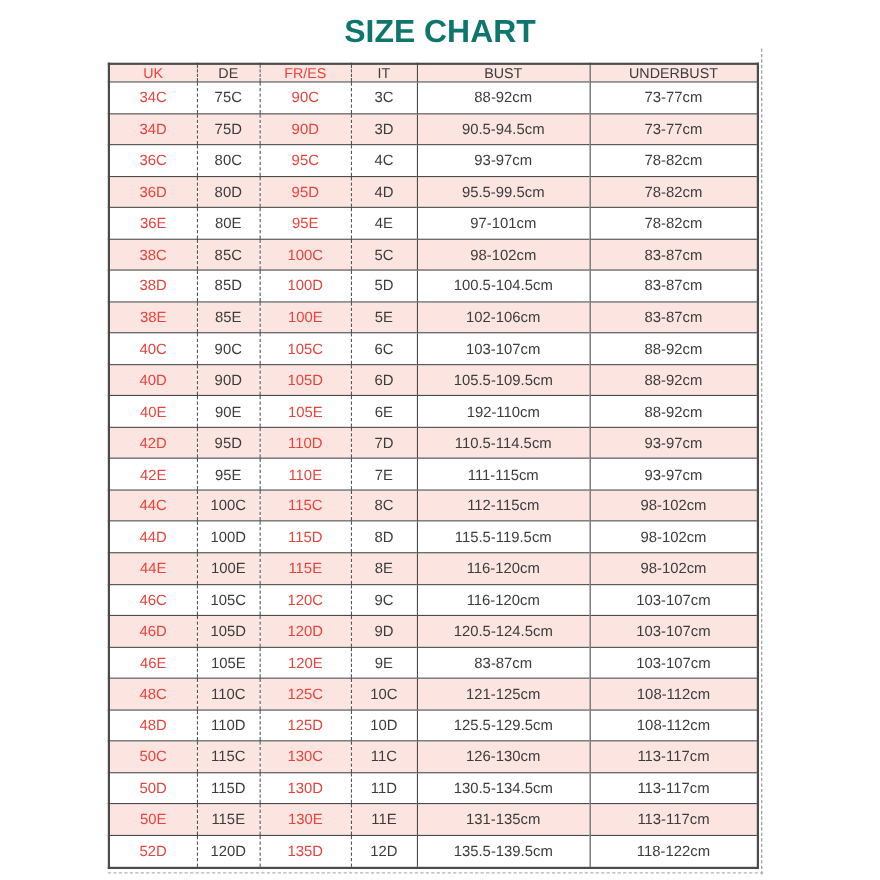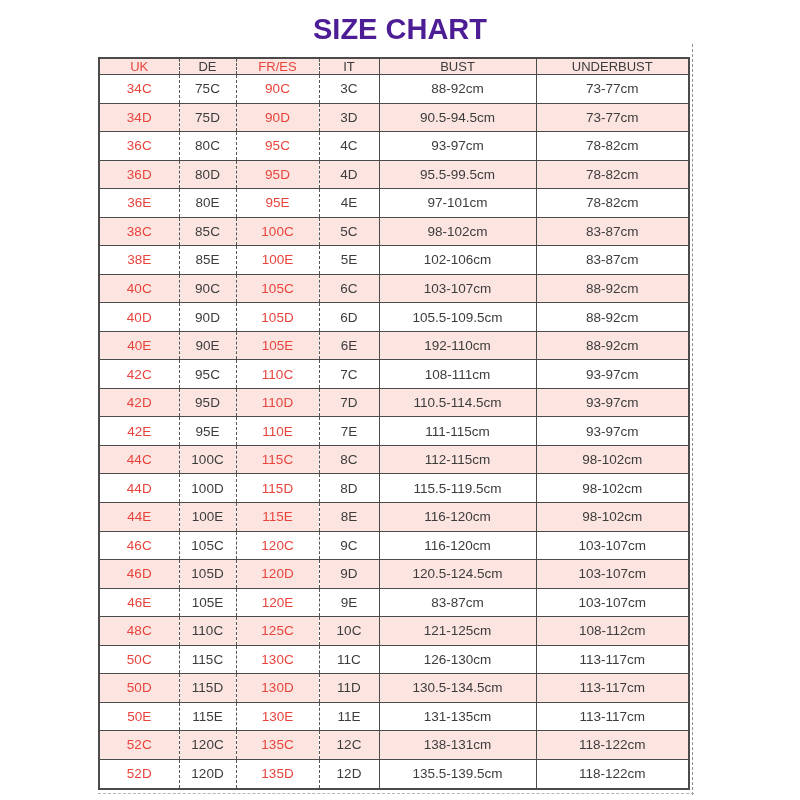--- a/index.html
+++ b/index.html
@@ -18,21 +18,21 @@
     overflow:hidden;
   }
   .title{
     position:absolute;
     top:13px;left:0;width:100%;
     margin:0;
     text-align:center;
     font-size:29px;
     font-weight:700;
     letter-spacing:0px;
-    color:#4c1d95;
+    color:#0f766e;
   }
   table.size-table{
     position:absolute;
     left:98px;top:57px;
     width:590px;height:733px;
     border-collapse:collapse;
     table-layout:fixed;
     border:2px solid var(--line);
   }
   .size-table col.c-uk{width:80px;}
@@ -145,20 +145,28 @@
       </tr>
       <tr>
         <td class="red">38C</td>
         <td>85C</td>
         <td class="red">100C</td>
         <td>5C</td>
         <td>98-102cm</td>
         <td>83-87cm</td>
       </tr>
       <tr>
+        <td class="red">38D</td>
+        <td>85D</td>
+        <td class="red">100D</td>
+        <td>5D</td>
+        <td>100.5-104.5cm</td>
+        <td>83-87cm</td>
+      </tr>
+      <tr>
         <td class="red">38E</td>
         <td>85E</td>
         <td class="red">100E</td>
         <td>5E</td>
         <td>102-106cm</td>
         <td>83-87cm</td>
       </tr>
       <tr>
         <td class="red">40C</td>
         <td>90C</td>
@@ -177,28 +185,20 @@
       </tr>
       <tr>
         <td class="red">40E</td>
         <td>90E</td>
         <td class="red">105E</td>
         <td>6E</td>
         <td>192-110cm</td>
         <td>88-92cm</td>
       </tr>
       <tr>
-        <td class="red">42C</td>
-        <td>95C</td>
-        <td class="red">110C</td>
-        <td>7C</td>
-        <td>108-111cm</td>
-        <td>93-97cm</td>
-      </tr>
-      <tr>
         <td class="red">42D</td>
         <td>95D</td>
         <td class="red">110D</td>
         <td>7D</td>
         <td>110.5-114.5cm</td>
         <td>93-97cm</td>
       </tr>
       <tr>
         <td class="red">42E</td>
         <td>95E</td>
@@ -257,20 +257,28 @@
       </tr>
       <tr>
         <td class="red">48C</td>
         <td>110C</td>
         <td class="red">125C</td>
         <td>10C</td>
         <td>121-125cm</td>
         <td>108-112cm</td>
       </tr>
       <tr>
+        <td class="red">48D</td>
+        <td>110D</td>
+        <td class="red">125D</td>
+        <td>10D</td>
+        <td>125.5-129.5cm</td>
+        <td>108-112cm</td>
+      </tr>
+      <tr>
         <td class="red">50C</td>
         <td>115C</td>
         <td class="red">130C</td>
         <td>11C</td>
         <td>126-130cm</td>
         <td>113-117cm</td>
       </tr>
       <tr>
         <td class="red">50D</td>
         <td>115D</td>
@@ -279,28 +287,20 @@
         <td>130.5-134.5cm</td>
         <td>113-117cm</td>
       </tr>
       <tr>
         <td class="red">50E</td>
         <td>115E</td>
         <td class="red">130E</td>
         <td>11E</td>
         <td>131-135cm</td>
         <td>113-117cm</td>
-      </tr>
-      <tr>
-        <td class="red">52C</td>
-        <td>120C</td>
-        <td class="red">135C</td>
-        <td>12C</td>
-        <td>138-131cm</td>
-        <td>118-122cm</td>
       </tr>
       <tr>
         <td class="red">52D</td>
         <td>120D</td>
         <td class="red">135D</td>
         <td>12D</td>
         <td>135.5-139.5cm</td>
         <td>118-122cm</td>
       </tr>
     </tbody>

